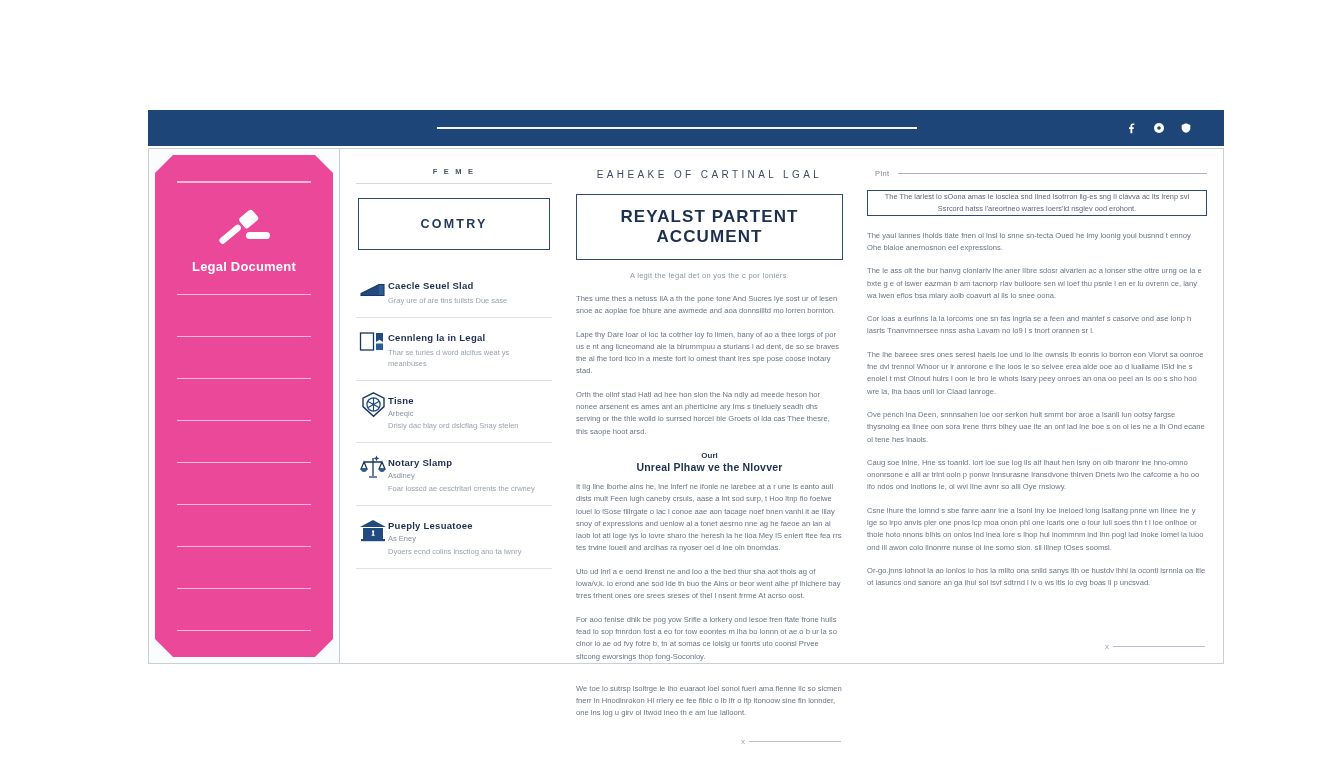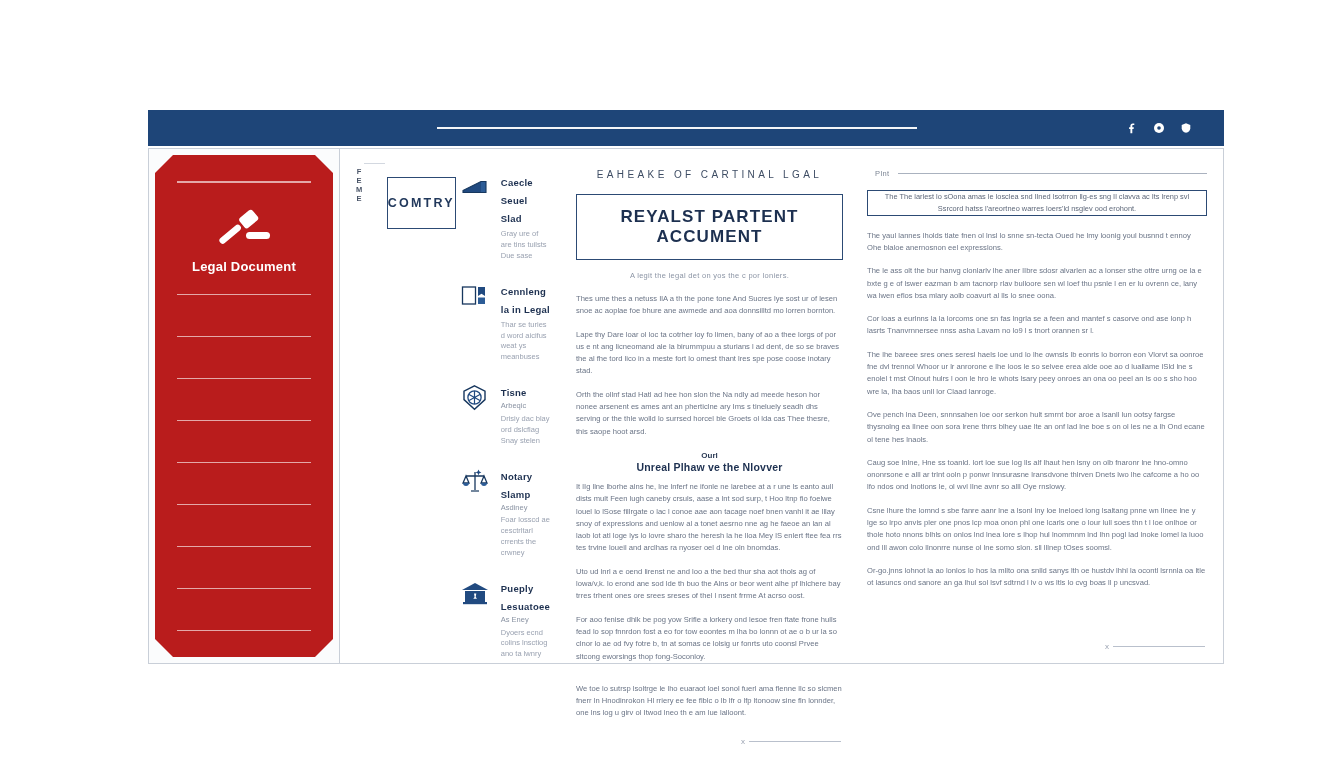--- a/index.html
+++ b/index.html
@@ -76,21 +76,21 @@
     height: 516px;
     border: 1px solid #c9cfd8;
     background: #fbfcfd;
     padding: 6px;
     flex: 0 0 192px;
   }
   .leftcard {
     position: relative;
     width: 100%;
     height: 100%;
-    background: #b91c1c;
+    background: #ec4899;
     -webkit-clip-path: polygon(0 18px, 18px 0, calc(100% - 18px) 0, 100% 18px, 100% calc(100% - 18px), calc(100% - 18px) 100%, 18px 100%, 0 calc(100% - 18px));
     clip-path: polygon(0 18px, 18px 0, calc(100% - 18px) 0, 100% 18px, 100% calc(100% - 18px), calc(100% - 18px) 100%, 18px 100%, 0 calc(100% - 18px));
     padding: 26px 22px 22px;
     display: flex;
     flex-direction: column;
     align-items: center;
   }
   .lc-rule {
     width: 100%;
     height: 1.5px;
@@ -127,21 +127,21 @@
     background: #ffffff;
     display: flex;
     padding: 14px 16px 10px;
     gap: 18px;
   }
 
   
   .col-list {
     flex: 0 0 196px;
     display: flex;
-    flex-direction: row;
+    flex-direction: column;
   }
   .list-eyebrow {
     text-align: center;
     font-size: 7.5px;
     letter-spacing: 2.2px;
     color: #4a5568;
     font-weight: bold;
     margin: 4px 0 7px;
   }
   .hr-soft { height: 1px; background: #d3d8e0; width: 100%; }
@@ -156,21 +156,20 @@
   }
   .pill-label {
     font-size: 12.5px;
     font-weight: bold;
     letter-spacing: 2.2px;
     color: #22395c;
   }
   .list-items { display: flex; flex-direction: column; }
   .list-item {
     display: flex;
-    gap: 11px;
     padding: 9px 2px 10px;
     align-items: flex-start;
   }
   .li-sep { height: 1px; background: #dde1e8; }
   .li-icon {
     flex: 0 0 30px;
     width: 30px; height: 30px;
     display: flex; align-items: center; justify-content: center;
     color: #214a80;
   }

